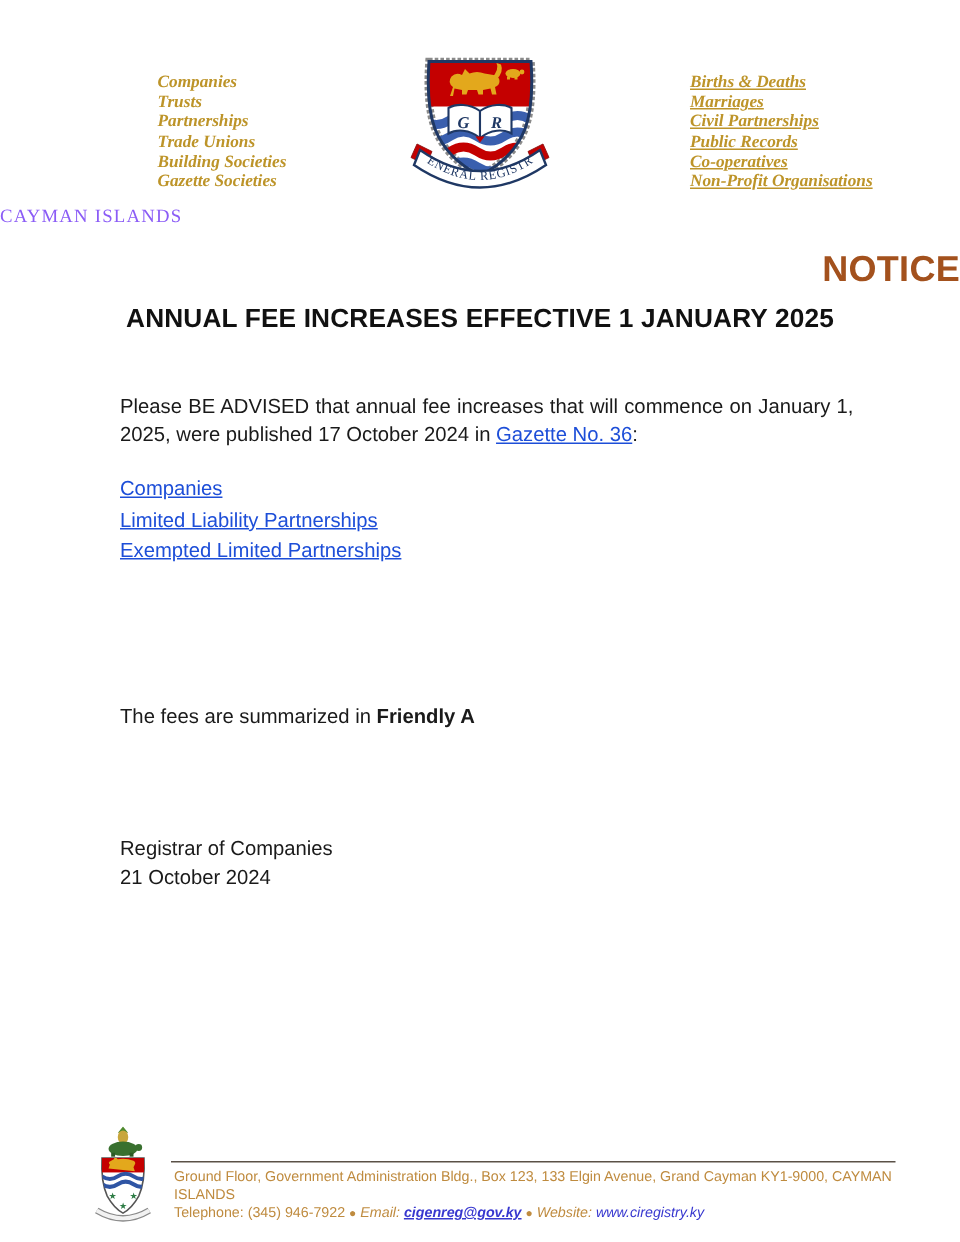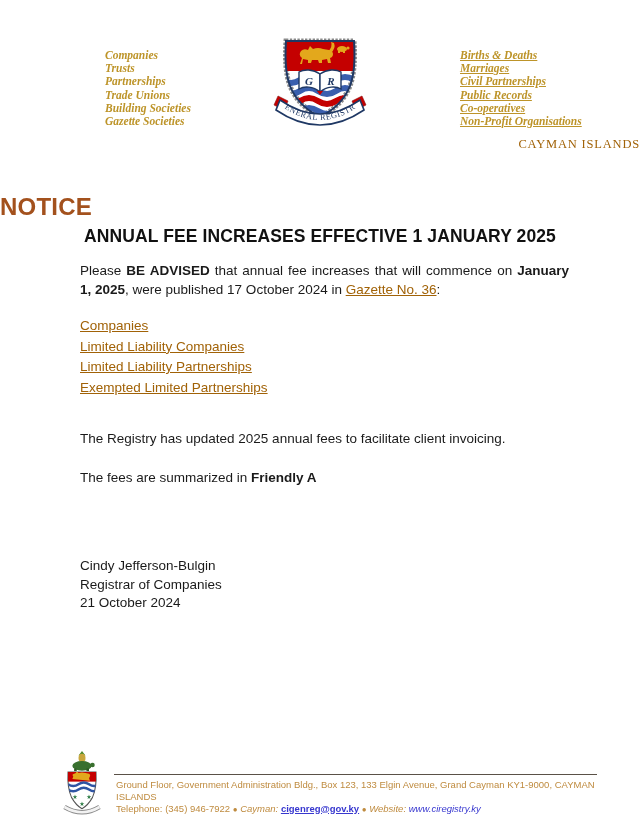--- a/index.html
+++ b/index.html
@@ -14,59 +14,59 @@
     position:absolute; top:49px; list-style:none;
     font-family:"Liberation Serif", serif; font-weight:bold; font-style:italic;
     font-size:11.5px; line-height:13.2px; color:#BD9429;
   }
   .svc-left  { left:105px; }
   .svc-right { left:460px;text-decoration:underline; }
   
   .logo-wrap { position:absolute; left:0; right:0; top:34px; text-align:center; }
   .logo-wrap svg { display:inline-block; }
   .country {
-    position:absolute; left:0; right:0; top:137px; text-align:right;
+    position:absolute; left:0; right:0; top:137px; text-align:left;
     font-family:"Liberation Serif", serif; font-size:12.5px; letter-spacing:0.8px;
-    color:#a16207;
+    color:#8b5cf6;
   }
   
   .notice-title {
-    position:absolute; left:0; right:0; top:193px; text-align:left;
+    position:absolute; left:0; right:0; top:166px; text-align:right;
     font-size:24px; font-weight:bold; color:#A3511D; letter-spacing:0.2px;
   }
   .notice-subtitle {
-    position:absolute; left:0; right:0; top:226px; text-align:center;
+    position:absolute; left:0; right:0; top:202px; text-align:center;
     font-size:17.5px; font-weight:bold; color:#111111; letter-spacing:0.1px;
   }
   
   .intro {
     position:absolute; left:80px; top:261px; width:489px;
     font-size:13.5px; line-height:19px; text-align:justify;
   }
-  .intro b { font-weight:bold; }
-  a.doc-link { color:#a16207; text-decoration:underline; cursor:pointer; }
+  .intro b { font-weight:normal; }
+  a.doc-link { color:#1d4ed8; text-decoration:underline; cursor:pointer; }
   .link-list {
     position:absolute; left:80px; top:316px; list-style:none;
     font-size:13.5px; line-height:20.5px;
   }
   .para2 { position:absolute; left:80px; top:431px; font-size:13.5px; }
   .para3 { position:absolute; left:80px; top:470px; font-size:13.5px; }
   .signature {
     position:absolute; left:80px; top:557px; font-size:13.5px; line-height:18.5px;
   }
   
   .footer-crest { position:absolute; left:57px; top:751px; }
   .footer-rule { position:absolute; left:114px; top:774px; width:483px; height:1px; background:#5a5147; }
   .footer-text {
     position:absolute; left:116px; top:779px; width:483px;
     font-size:9.5px; line-height:11.8px; color:#BF8B3F;
   }
   .footer-text .lbl-italic { font-style:italic; }
   .footer-text .bullet { color:#BF8B3F; font-size:8px; }
-  a.footer-email { color:#3737CF; font-weight:bold; text-decoration:underline; cursor:pointer; }
+  a.footer-email { color:#3737CF; font-style:italic; font-weight:bold; text-decoration:underline; cursor:pointer; }
   .footer-site { color:#3737CF; font-style:italic; font-weight:normal; }
 </style>
 </head>
 <body>
 
 <div class="page">
 
   <ul class="svc-list svc-left">
     <li>Companies</li>
     <li>Trusts</li>
@@ -136,30 +136,27 @@
   </div>
   <div class="country">CAYMAN ISLANDS</div>
 
   <div class="notice-title">NOTICE</div>
   <div class="notice-subtitle">ANNUAL FEE INCREASES EFFECTIVE 1 JANUARY 2025</div>
 
   <p class="intro"><span>Please </span><b>BE ADVISED</b><span> that annual fee increases that will commence on </span><b>January 1, 2025</b><span>, were published 17 October 2024 in </span><a class="doc-link">Gazette No. 36</a><span>:</span></p>
 
   <ul class="link-list">
     <li><a class="doc-link">Companies</a></li>
-    <li><a class="doc-link">Limited Liability Companies</a></li>
     <li><a class="doc-link">Limited Liability Partnerships</a></li>
     <li><a class="doc-link">Exempted Limited Partnerships</a></li>
   </ul>
 
-  <p class="para2">The Registry has updated 2025 annual fees to facilitate client invoicing.</p>
   <p class="para3"><span>The fees are summarized in </span><b>Friendly A</b></p>
 
   <div class="signature">
-    <div>Cindy Jefferson-Bulgin</div>
     <div>Registrar of Companies</div>
     <div>21 October 2024</div>
   </div>
 
   <div class="footer-crest">
     <svg width="50" height="70" viewBox="0 0 56 80">
       <defs>
         <clipPath id="armsClip">
           <path d="M12,24 H44 Q45,42 40,53 Q35,62 28,66 Q21,62 16,53 Q11,42 12,24 Z"></path>
         </clipPath>
@@ -184,16 +181,16 @@
         <text x="28" y="63" font-size="7" fill="#2E7D46" text-anchor="middle">★</text>
       </g>
 
       <path d="M8,64 Q28,76 48,64" stroke="#8a8a8a" stroke-width="5" fill="none"></path>
       <path d="M8,64 Q28,76 48,64" stroke="#f2f2f2" stroke-width="3" fill="none"></path>
     </svg>
   </div>
   <div class="footer-rule"></div>
   <div class="footer-text">
     <div>Ground Floor, Government Administration Bldg., Box 123, 133 Elgin Avenue, Grand Cayman KY1-9000, CAYMAN ISLANDS</div>
-    <div><span>Telephone:</span>&nbsp;<span>(345) 946-7922</span>&nbsp;<span class="bullet">●</span>&nbsp;<span class="lbl-italic">Cayman:</span>&nbsp;<a class="footer-email">cigenreg@gov.ky</a>&nbsp;<span class="bullet">●</span>&nbsp;<span class="lbl-italic">Website:</span>&nbsp;<span class="footer-site">www.ciregistry.ky</span></div>
+    <div><span>Telephone:</span>&nbsp;<span>(345) 946-7922</span>&nbsp;<span class="bullet">●</span>&nbsp;<span class="lbl-italic">Email:</span>&nbsp;<a class="footer-email">cigenreg@gov.ky</a>&nbsp;<span class="bullet">●</span>&nbsp;<span class="lbl-italic">Website:</span>&nbsp;<span class="footer-site">www.ciregistry.ky</span></div>
   </div>
 
 </div>
 
 </body></html>

